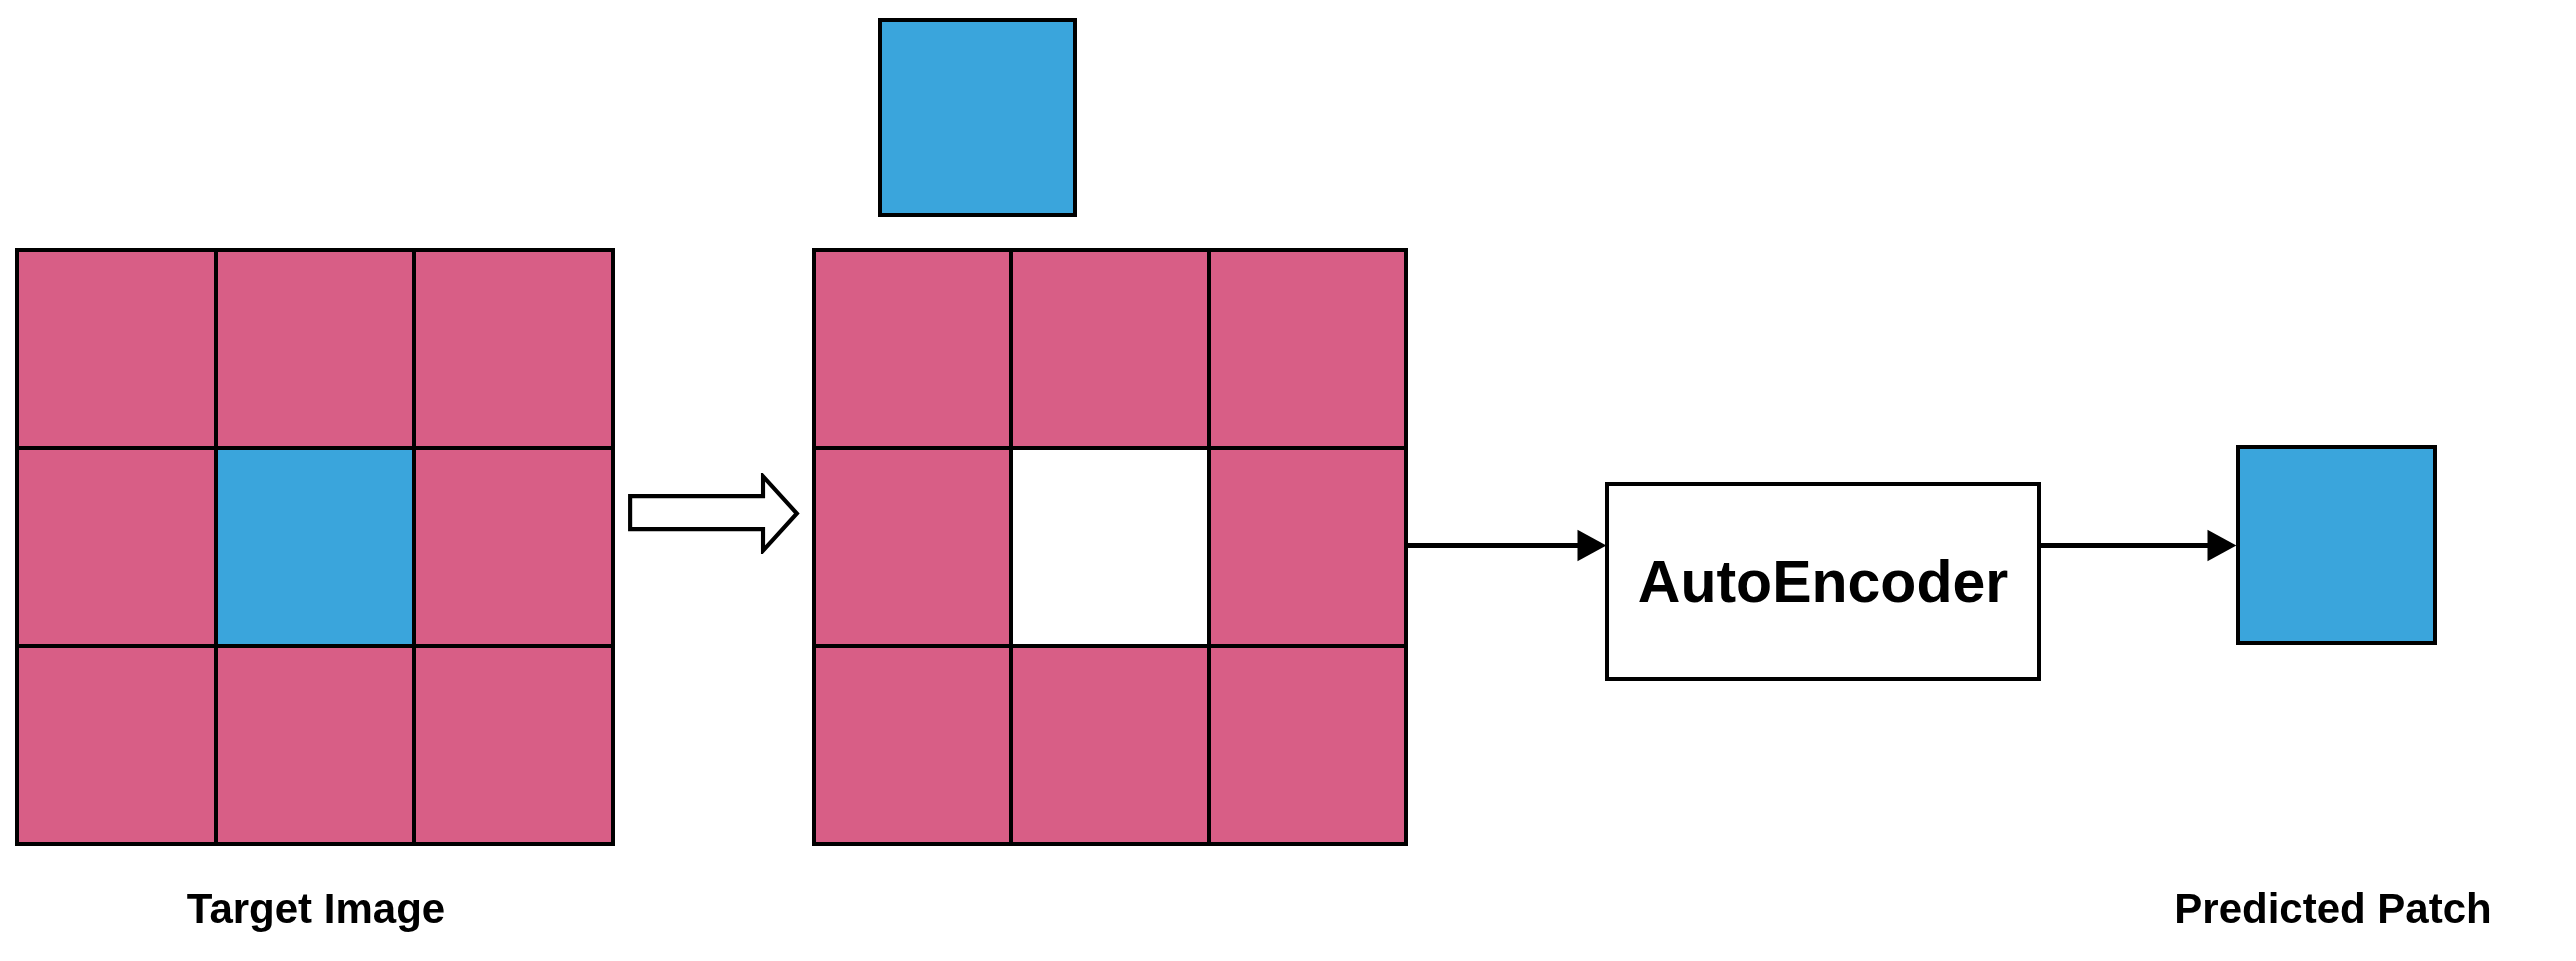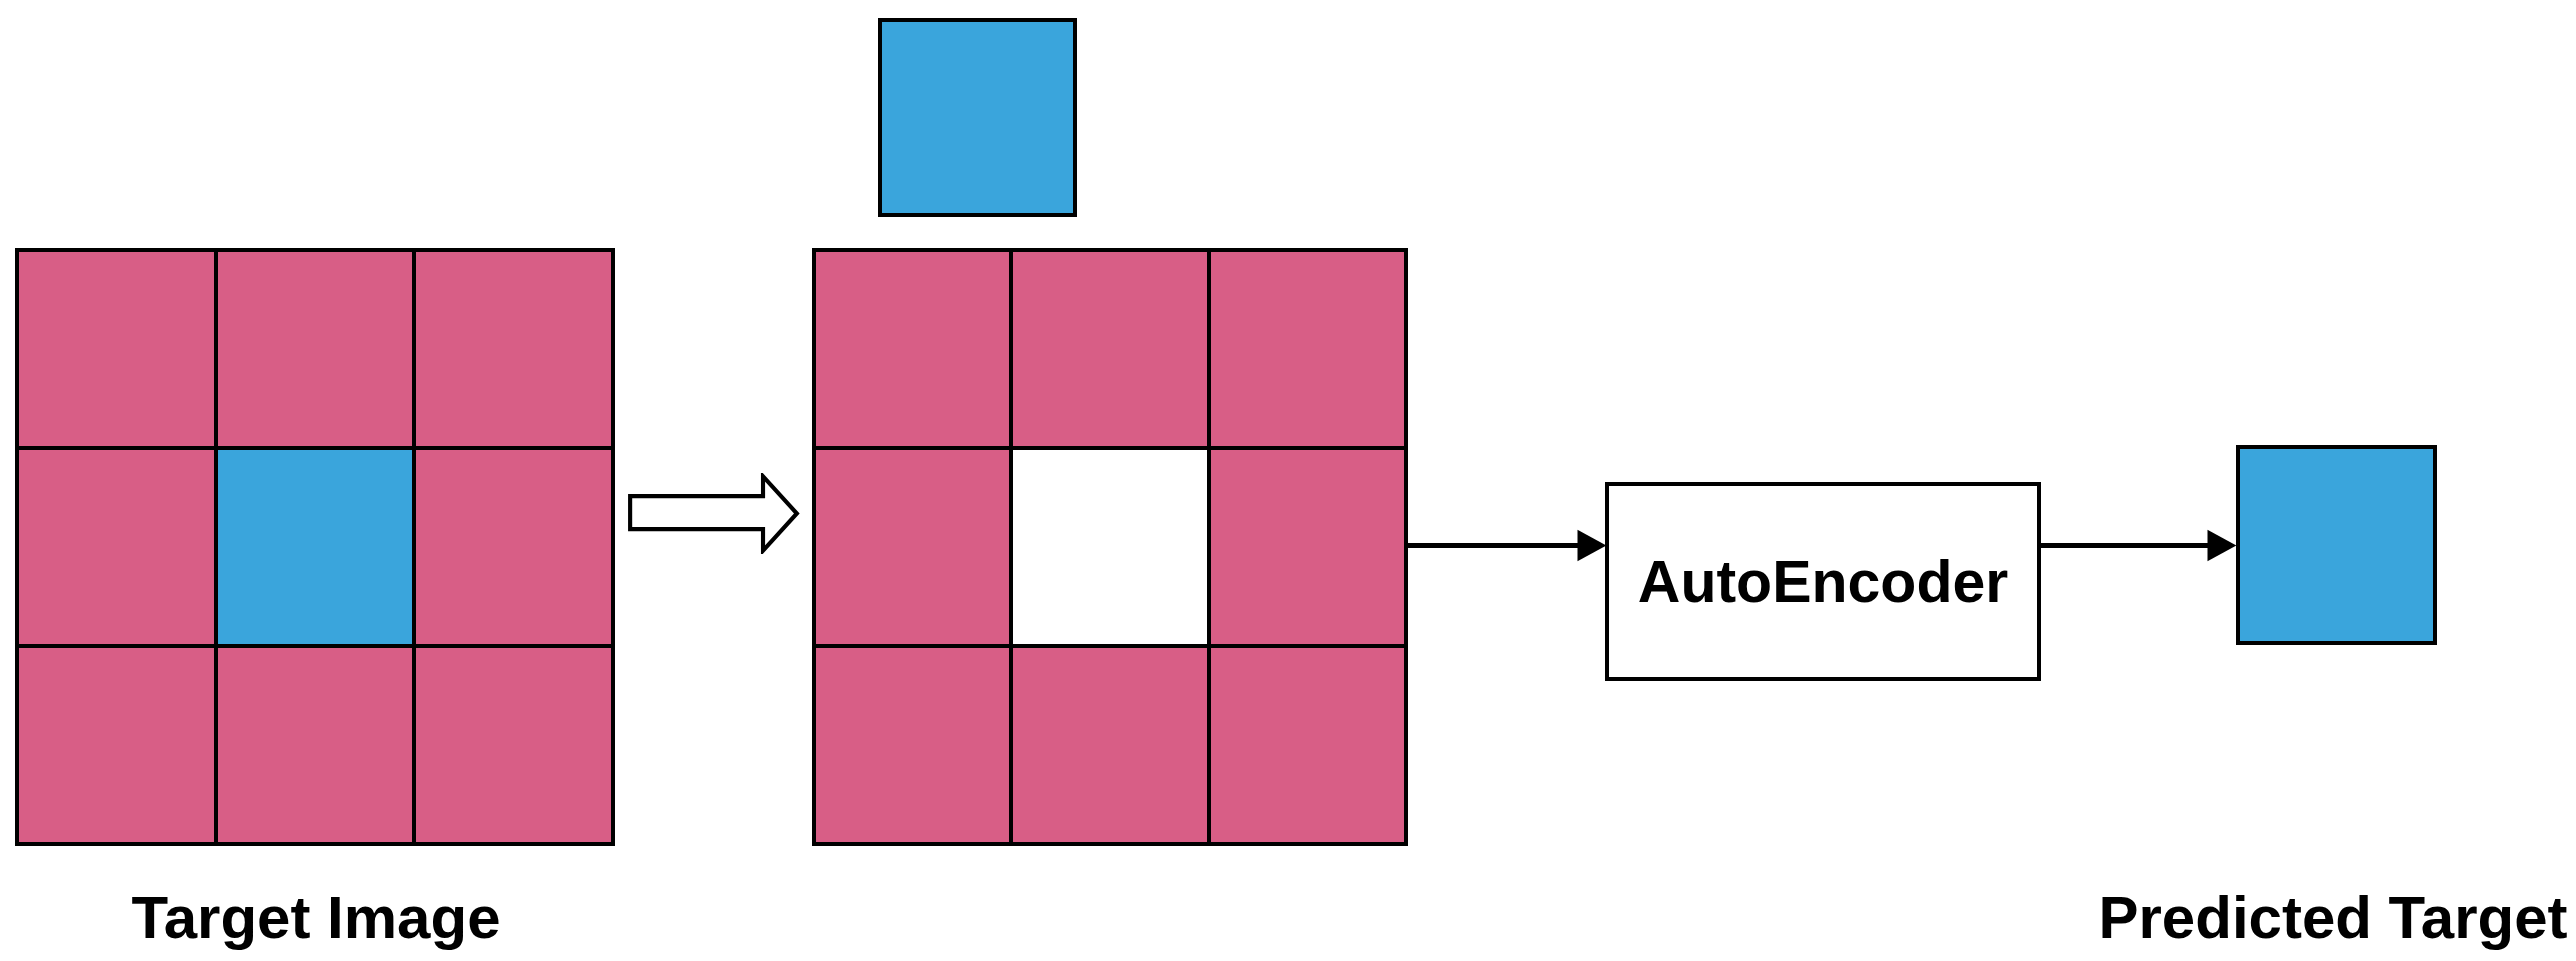--- a/index.html
+++ b/index.html
@@ -50,21 +50,21 @@
   }
   .process-box .box-label{
     font-size:59px;
     font-weight:700;
     color:var(--text);
     white-space:nowrap;
   }
   .diagram-label{
     position:absolute;
     transform:translateX(-50%);
-    font-size:60px;
+    font-size:42px;
     line-height:1;
     font-weight:700;
     color:var(--text);
     white-space:nowrap;
   }
   .arrow-svg{position:absolute;display:block;}
 </style>
 </head>
 <body>
 
@@ -110,16 +110,16 @@
   </div>
 
   <svg class="arrow-svg" style="left:2040px; top:519px;" width="198" height="53" viewBox="0 0 240 64">
     <line x1="0" y1="32" x2="207" y2="32" style="stroke:var(--border); stroke-width:6;"></line>
     <polygon points="203,13 238,32 203,51" style="fill:var(--border);"></polygon>
   </svg>
 
   <div class="patch" style="left:2236px; top:445px; width:201px; height:200px;"></div>
 
   <div class="diagram-label" style="left:316px; top:888px;">Target Image</div>
-  <div class="diagram-label" style="left:2333px; top:888px;">Predicted Target</div>
+  <div class="diagram-label" style="left:2333px; top:888px;">Predicted Patch</div>
 
 </div>
 
 
 </body></html>

